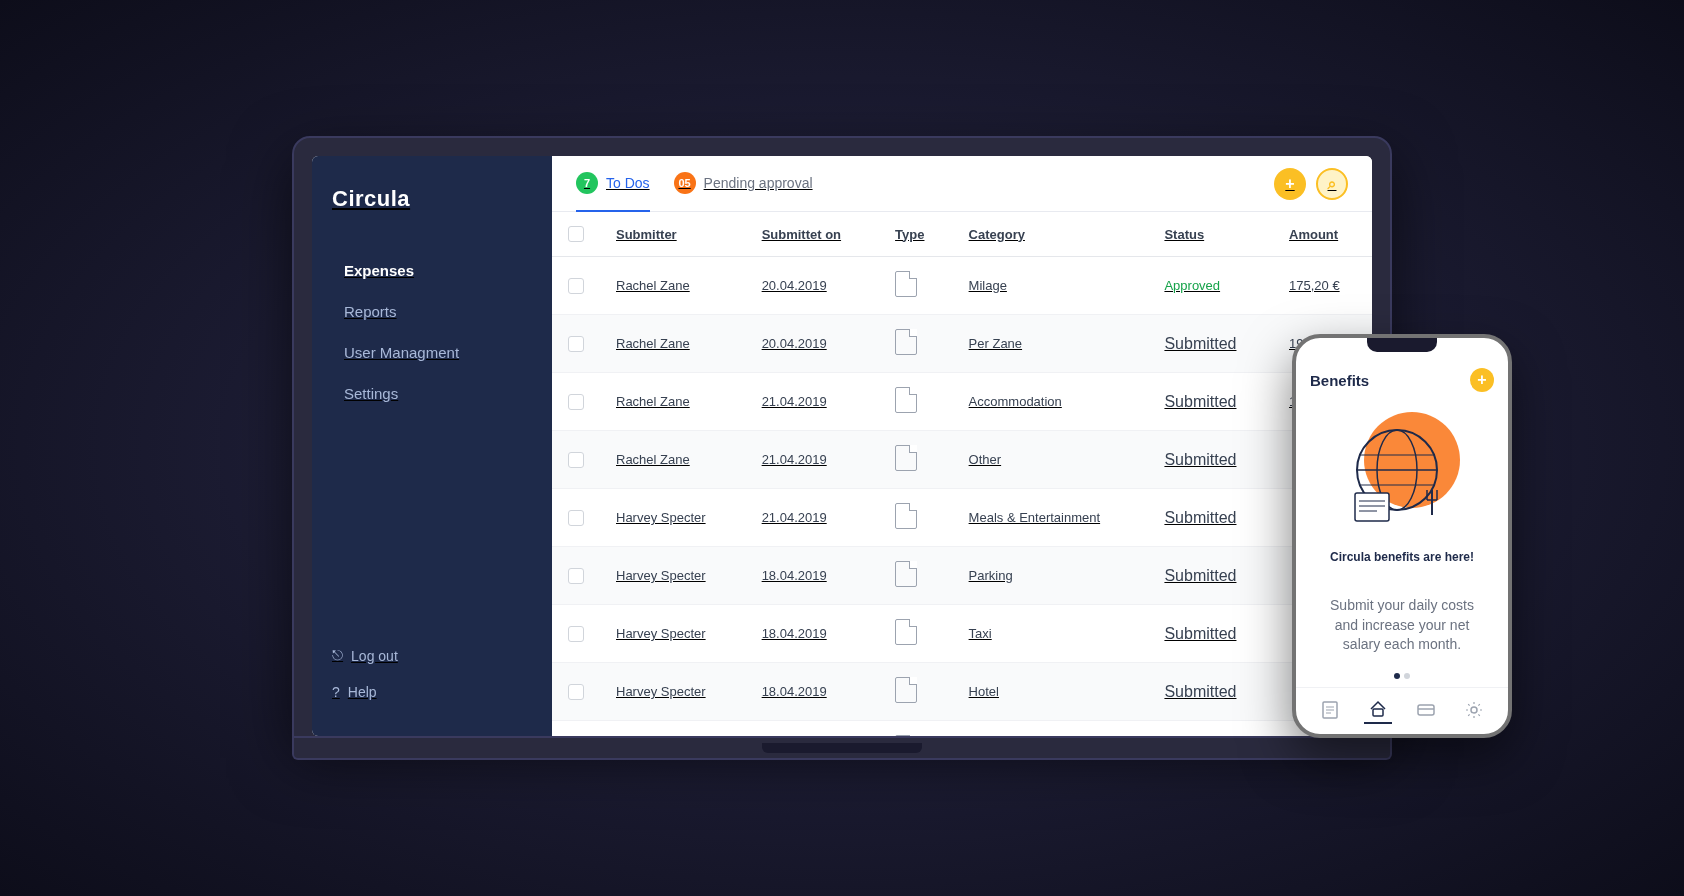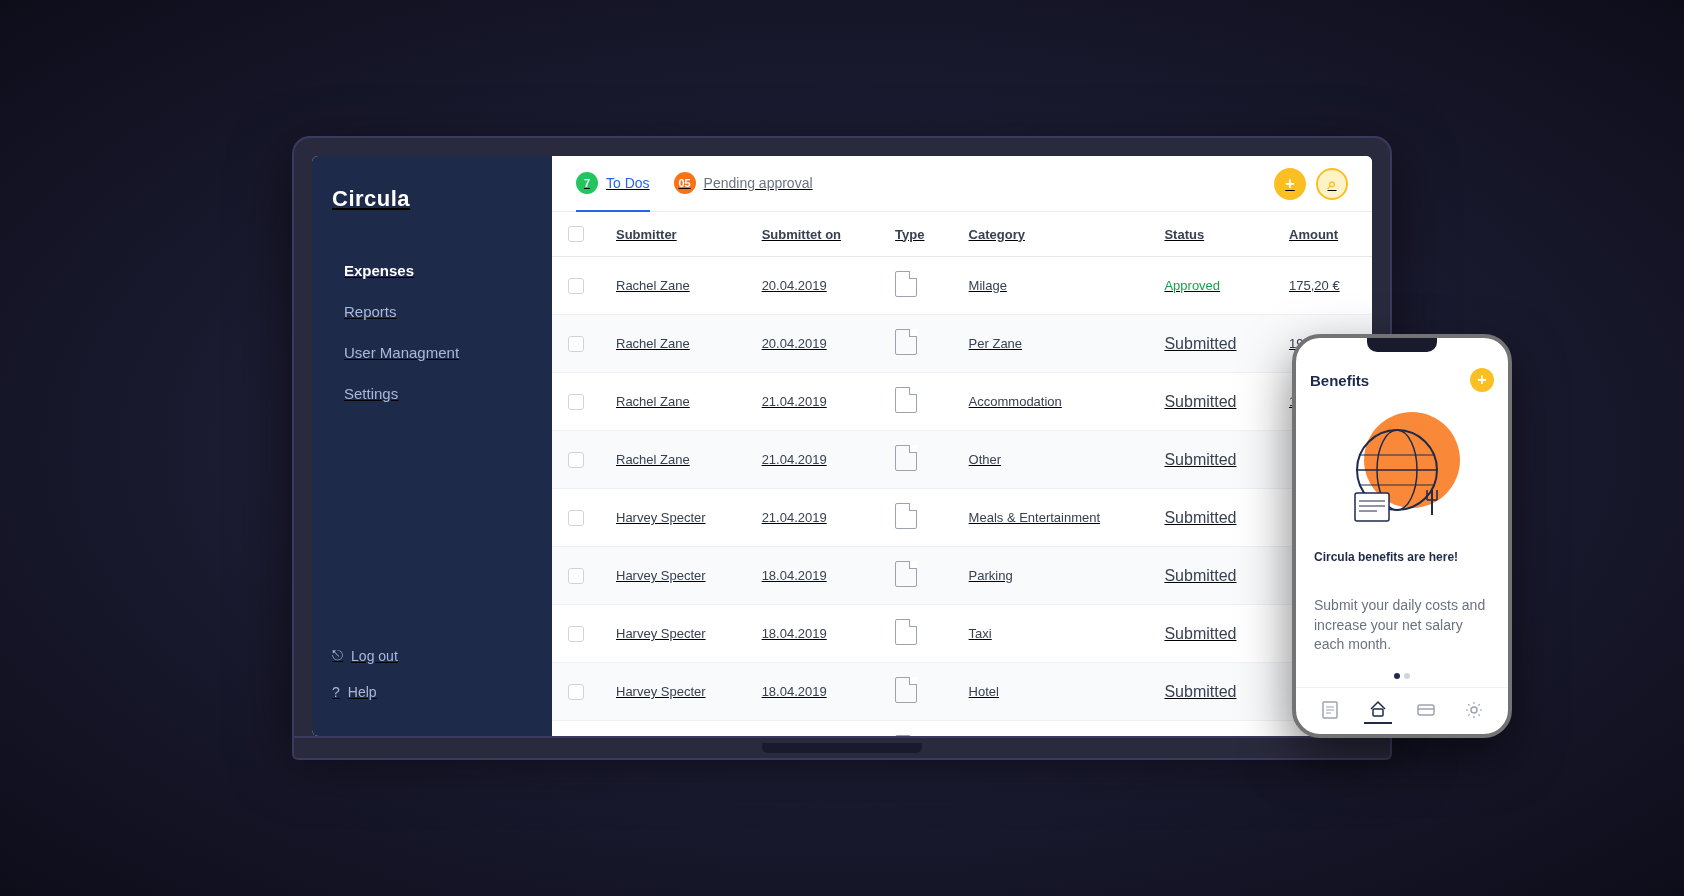--- a/index.html
+++ b/index.html
@@ -320,21 +320,22 @@
       width: 100%;
       height: 140px;
       display: flex;
       align-items: center;
       justify-content: center;
       position: relative;
       overflow: hidden;
     }
 
     .phone-text-section {
-      padding: 10px 18px;
+      padding: 10px 27px;
+      text-align: center;
     }
 
     .phone-headline {
       font-size: 12px;
       font-weight: 700;
       color: #1e2a4a;
       margin-bottom: 4px;
     }
 
     .phone-subtext {

